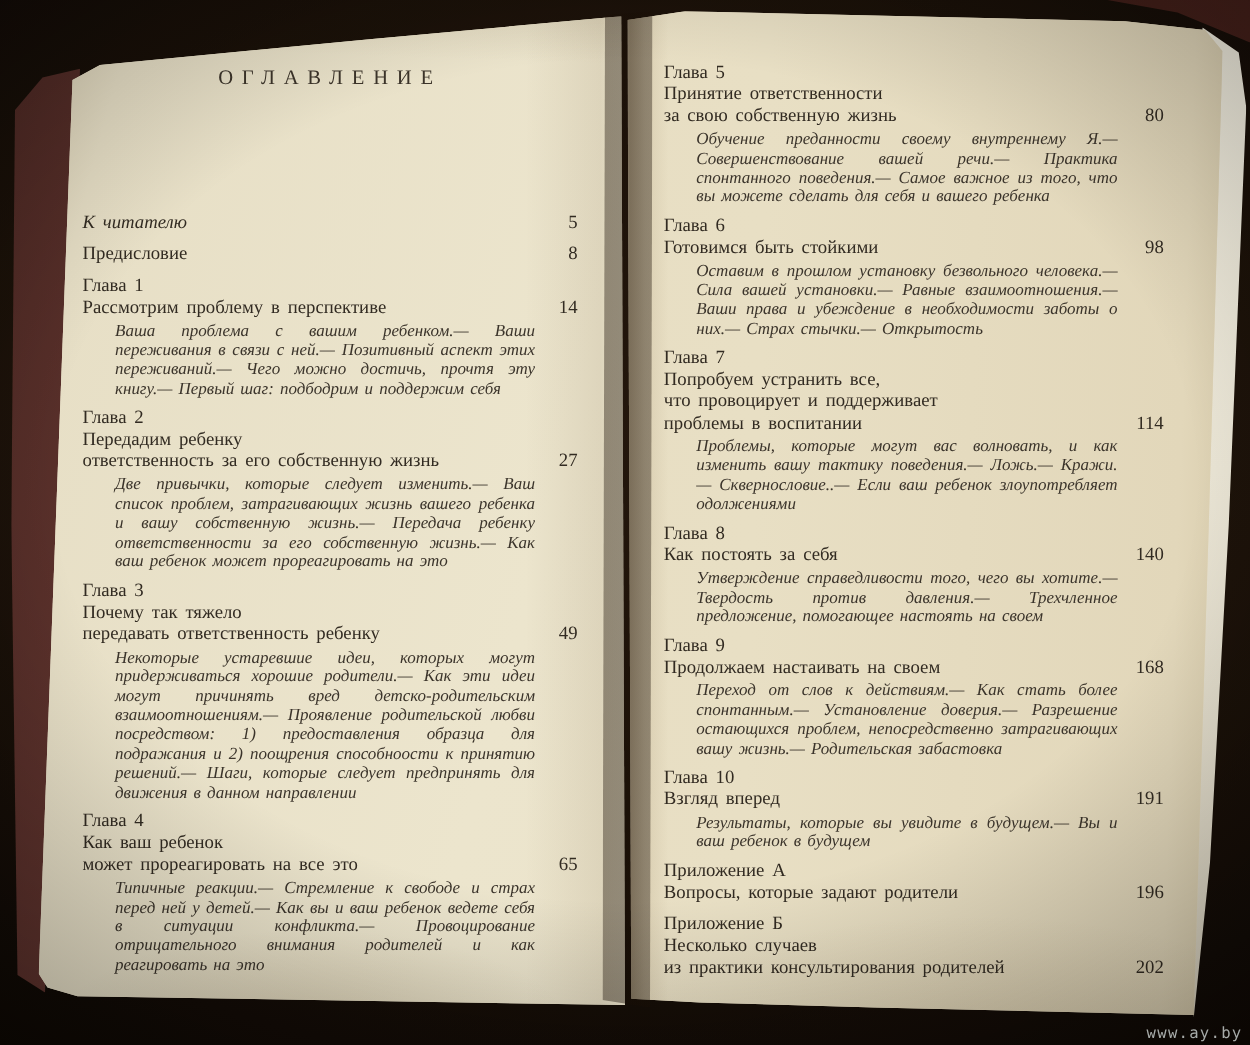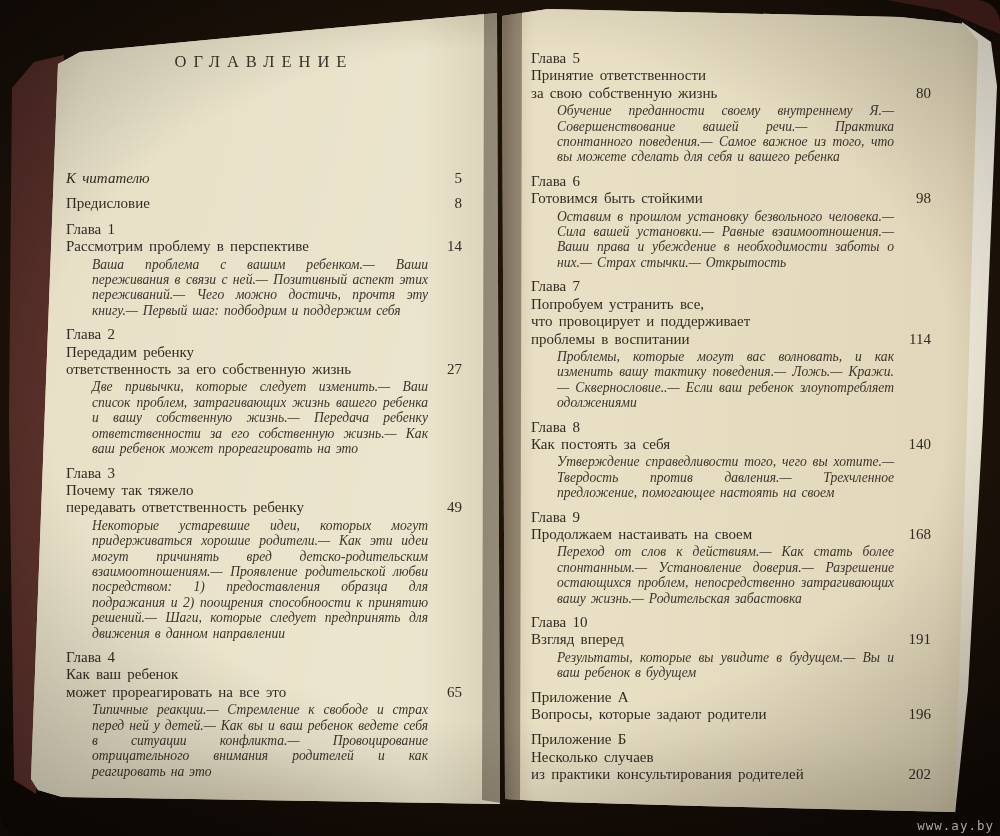--- a/index.html
+++ b/index.html
@@ -1,21 +1,20 @@
 <!DOCTYPE html>
 <html><head>
 <meta charset="utf-8">
 <style>
   html,body{margin:0;padding:0;background:#0e0905;}
   .scene{
     position:relative;width:1000px;height:836px;overflow:hidden;
     background:
       radial-gradient(ellipse 900px 600px at 52% 42%, #2b1c11 0%, #1c1209 55%, #120b06 85%, #0e0803 100%);
     font-family:"Liberation Serif","DejaVu Serif",serif;
-    border-radius:24px;
   }
   .layer{position:absolute;left:0;top:0;width:1000px;height:836px;}
 
   
   .cover-left{
     clip-path:polygon(12px 88px,34px 62px,64px 55px,36px 794px,14px 780px,9px 420px);
     background:linear-gradient(100deg,#4c2823 0%,#7b443d 40%,#6b3830 70%,#56291f 100%);
   }
   
   .cover-right-top{

